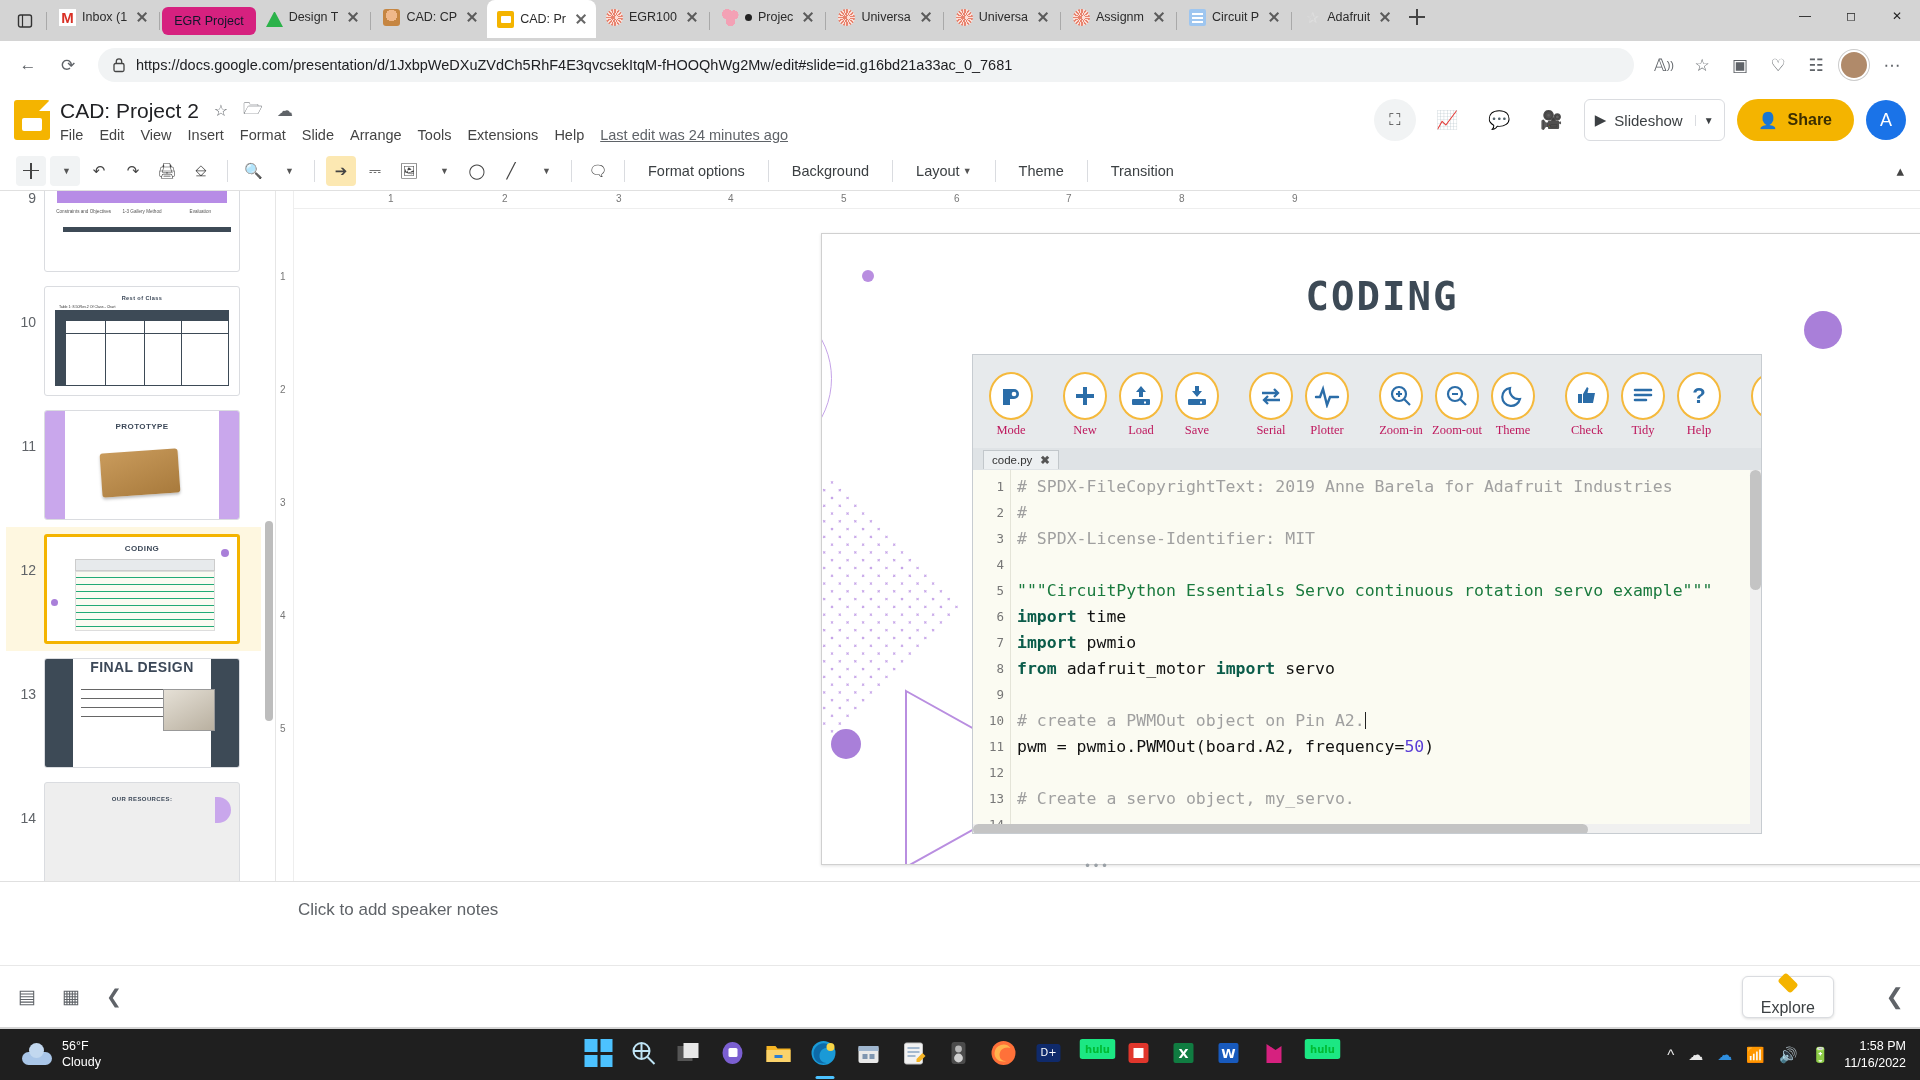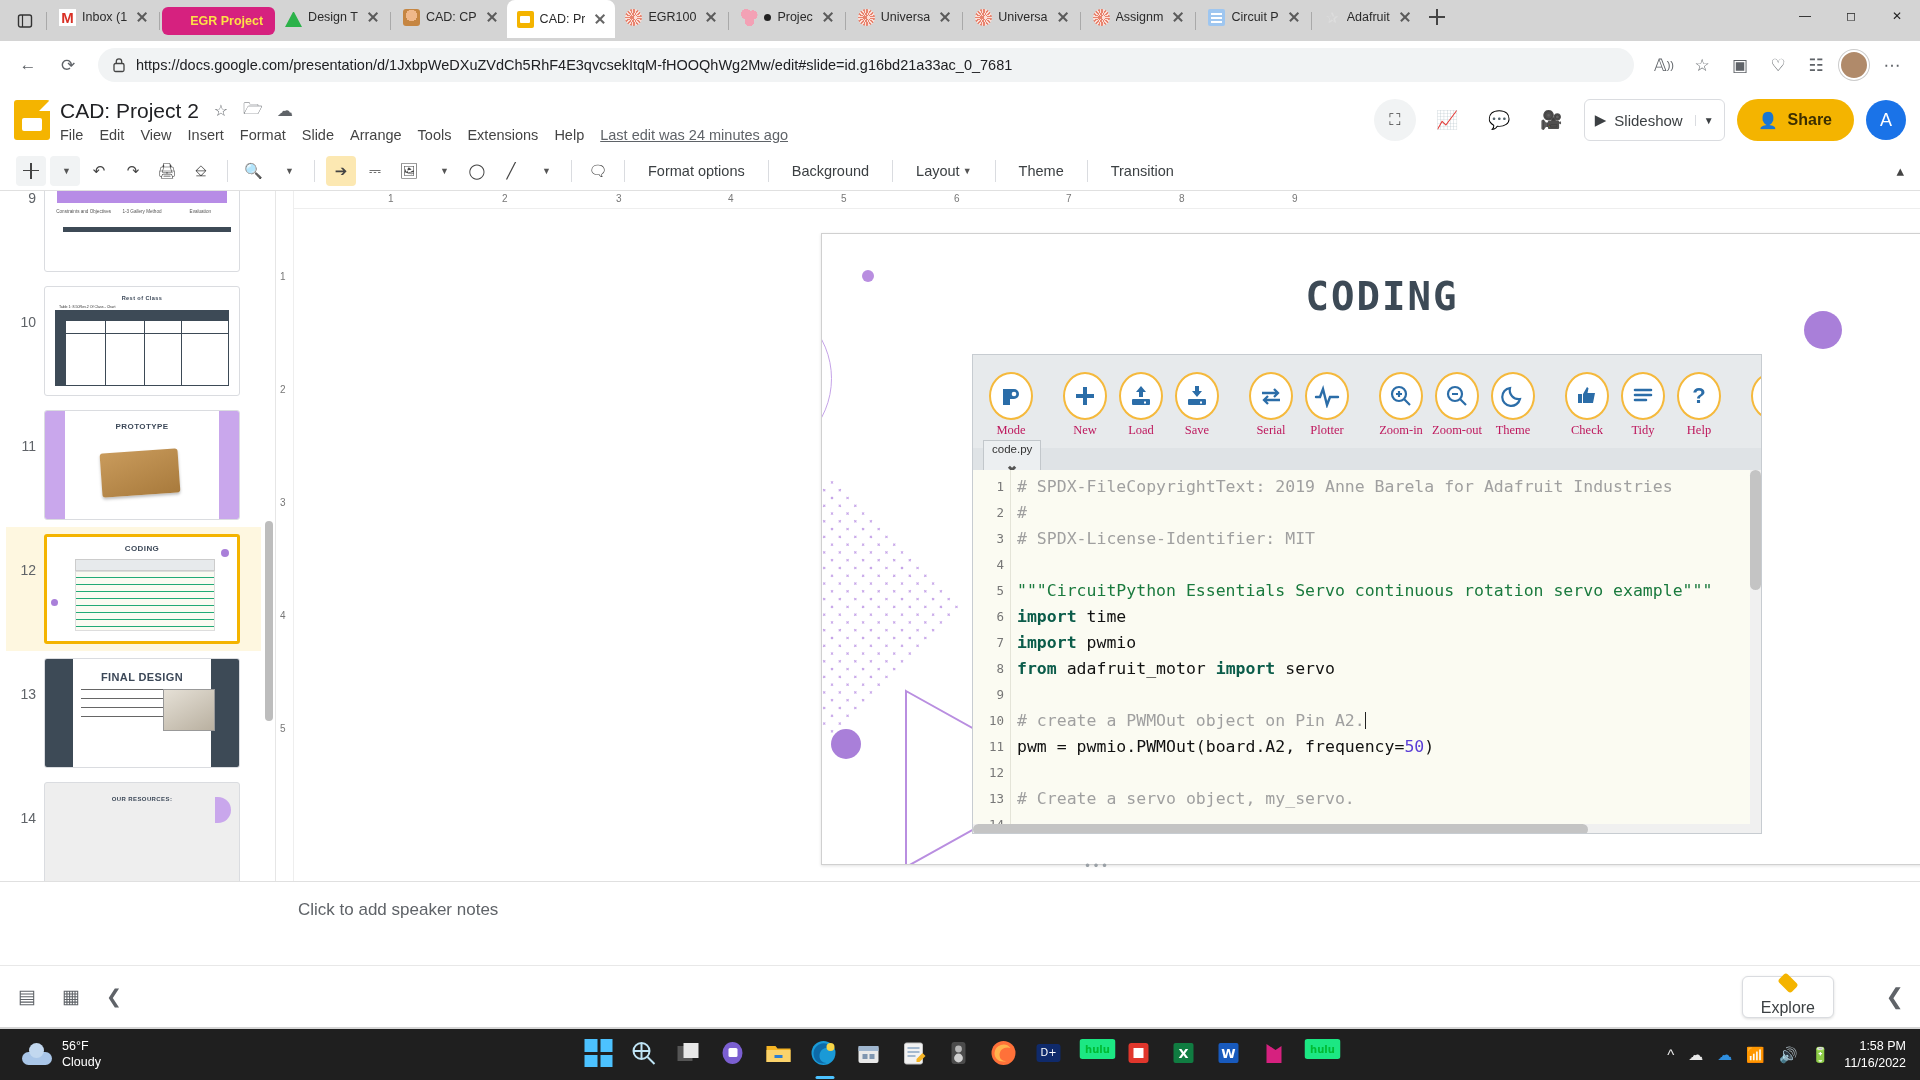--- a/index.html
+++ b/index.html
@@ -35,21 +35,21 @@
     max-width: 68px; font-size: 12.5px;
   }
   .tab .tclose { width: 18px; height: 18px; flex: 0 0 auto; position: relative; opacity: .75; }
   .tclose::before, .tclose::after {
     content: ""; position: absolute; left: 3px; top: 8px; width: 12px; height: 1.6px;
     background: #333;
   }
   .tclose::before { transform: rotate(45deg); }
   .tclose::after  { transform: rotate(-45deg); }
   .tab.pill { background: #d6217f; border-radius: 6px; height: 28px; padding: 0 12px; align-self: center; }
-  .tab.pill .tlabel { color: #fde047; font-weight: 700; max-width: none; margin-left: 16px; }
+  .tab.pill .tlabel { color: #0f172a; font-weight: 400; max-width: none; }
   .tab-dot { width: 7px; height: 7px; border-radius: 50%; background: #222; flex: 0 0 auto; }
   .newtab { width: 34px; height: 34px; display:flex; align-items:center; justify-content:center; flex:0 0 auto;}
   .newtab::before, .newtab::after { content:""; position:absolute; background:#444; }
   .plusglyph { position: relative; width: 16px; height: 16px; }
   .plusglyph::before { content:""; position:absolute; left:0; top:7px; width:16px; height:1.8px; background:#444;}
   .plusglyph::after  { content:""; position:absolute; top:0; left:7px; height:16px; width:1.8px; background:#444;}
   .wincontrols { margin-left: auto; display: flex; align-items: flex-start; height: 41px; flex: 0 0 auto;}
   .wc { width: 46px; height: 32px; display: flex; align-items: center; justify-content: center; font-size: 12px; color:#222;}
 
   
@@ -168,21 +168,21 @@
   .mu-toolbar { height: 93px; background: #e7eaec; display: flex; align-items: center; padding: 6px 10px 0 10px; gap: 0; }
   .mu-group { display: flex; align-items: flex-start; }
   .mu-gsep { width: 1px; height: 66px; background: #c3c8cc; margin: 0 9px; align-self: center;}
   .mu-btn { width: 56px; display: flex; flex-direction: column; align-items: center; gap: 3px;}
   .mu-ic {
     width: 44px; height: 48px; border-radius: 50%; border: 2.5px solid #f5b93c;
     display: flex; align-items: center; justify-content: center; color: #2b6da8; background: #fff;
   }
   .mu-lbl { font-size: 12.5px; color: #be185d; font-family: Liberation Serif, serif; }
   .mu-tabbar { height: 22px; background: #dfe3e6; display: flex; align-items: center; padding-left: 10px; gap: 6px;}
-  .mu-tab { background: #eceff1; border: 1px solid #c2c7cb; border-bottom: none; font-size: 11.5px; color:#333; padding: 2px 8px; display:flex; align-items:center; gap:8px;flex-direction:column;}
+  .mu-tab { background: #eceff1; border: 1px solid #c2c7cb; border-bottom: none; font-size: 11.5px; color:#333; padding: 2px 8px; display:flex; align-items:center; gap:8px;}
   .mu-tab .x { font-weight: 700; color: #555; }
   .mu-code { background: #fbfbf2; height: 365px; display: flex; position: relative; overflow: hidden;}
   .mu-gutter { width: 38px; background: #fbfbf2; border-right: 1px solid #e4e4d8; padding-top: 4px; }
   .mu-gutter div { text-align: right; padding-right: 6px; font-family: "DejaVu Sans Mono", monospace; font-size: 12.5px; color:#777; height: 26px; line-height: 26px;}
   .mu-lines { flex: 1; padding: 4px 0 0 6px; }
   .mu-lines div { font-family: "DejaVu Sans Mono", monospace; font-size: 16.5px; height: 26px; line-height: 26px; color: #111; white-space: pre;}
   .c-com { color: #a0a0a0; }
   .c-str { color: #1a7a3e; }
   .c-kw  { color: #0b5c4a; font-weight: 700; }
   .c-num { color: #5b3fd6; }
@@ -498,21 +498,21 @@
               <div style="position:absolute;right:8px;top:12px;width:8px;height:8px;border-radius:50%;background:#a97fd9;"></div>
               <div style="position:absolute;left:4px;top:62px;width:7px;height:7px;border-radius:50%;background:#a97fd9;"></div>
             </div>
           </div>
 
           <div class="thumbrow">
             <div class="thumbnum">13</div>
             <div class="thumb">
               <div style="position:absolute;left:0;top:0;bottom:0;width:28px;background:#3d4a56;"></div>
               <div style="position:absolute;right:0;top:0;bottom:0;width:28px;background:#3d4a56;"></div>
-              <div class="t-title" style="font-size:11px;margin-top:12px;">FINAL DESIGN</div>
+              <div class="t-title" style="font-size:14px;">FINAL DESIGN</div>
               <div style="position:absolute;left:36px;top:30px;width:86px;height:28px;background:repeating-linear-gradient(0deg,#666 0 .5px,transparent .5px 4.5px);"></div>
               <div style="position:absolute;right:24px;top:30px;width:52px;height:42px;background:linear-gradient(150deg,#e5e0d6,#b9b0a0);border:.5px solid #999;"></div>
             </div>
           </div>
 
           <div class="thumbrow">
             <div class="thumbnum">14</div>
             <div class="thumb" style="background:#eeeeee;">
               <div class="t-title" style="font-size:6px;margin-top:13px;">OUR RESOURCES:</div>
               <div style="position:absolute;left:28px;right:24px;top:32px;height:40px;background:repeating-linear-gradient(0deg,#777 0 .5px,transparent .5px 5px);"></div>

